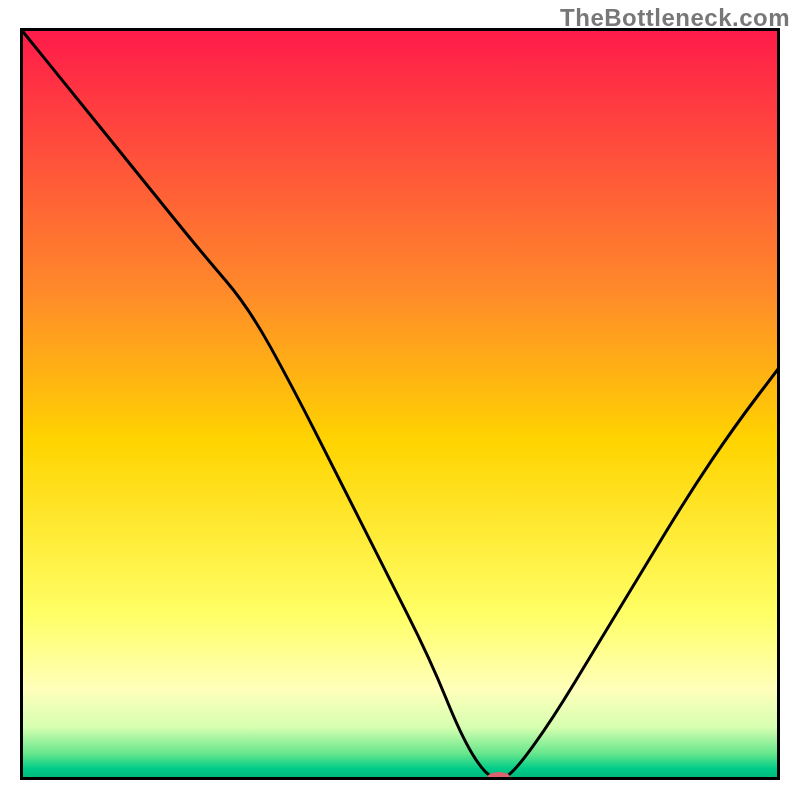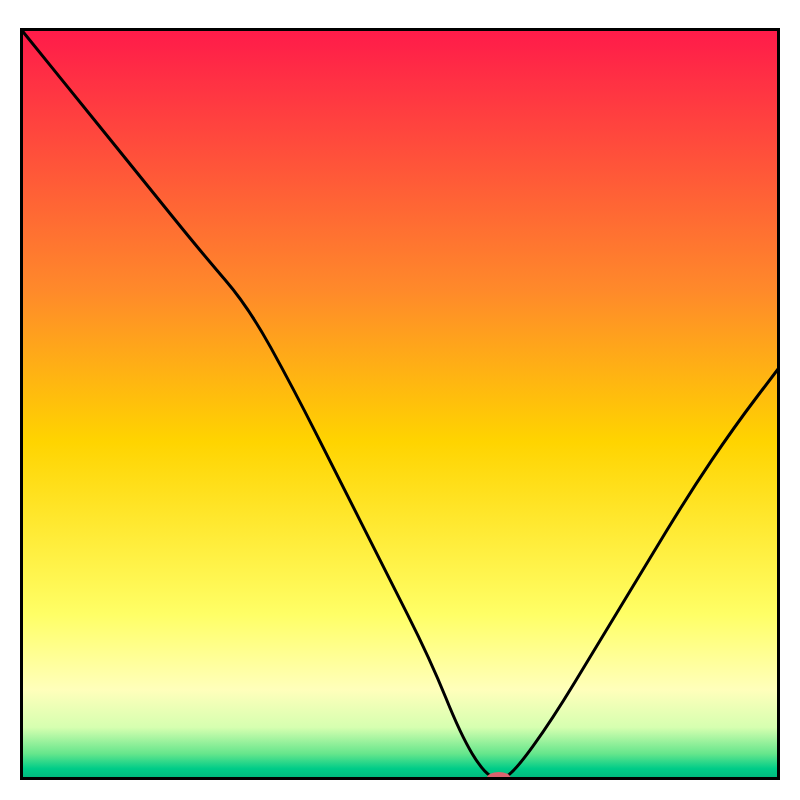--- a/index.html
+++ b/index.html
@@ -36,20 +36,21 @@
   }
   svg {
     display: block;
   }
 </style>
 </head>
 <body>
 
 <div class="container">
 
+  <div class="watermark">TheBottleneck.com</div>
 
   <div class="plot-area">
     <svg id="chart-svg" width="760" height="752" viewBox="0 0 760 752">
       <defs>
         <linearGradient id="bg-grad" x1="0" y1="0" x2="0" y2="1">
             <stop offset="0%" stop-color="#ff1a4a"></stop>
             <stop offset="35%" stop-color="#ff8a2a"></stop>
             <stop offset="55.00000000000001%" stop-color="#ffd400"></stop>
             <stop offset="78%" stop-color="#ffff66"></stop>
             <stop offset="88%" stop-color="#ffffbb"></stop>

